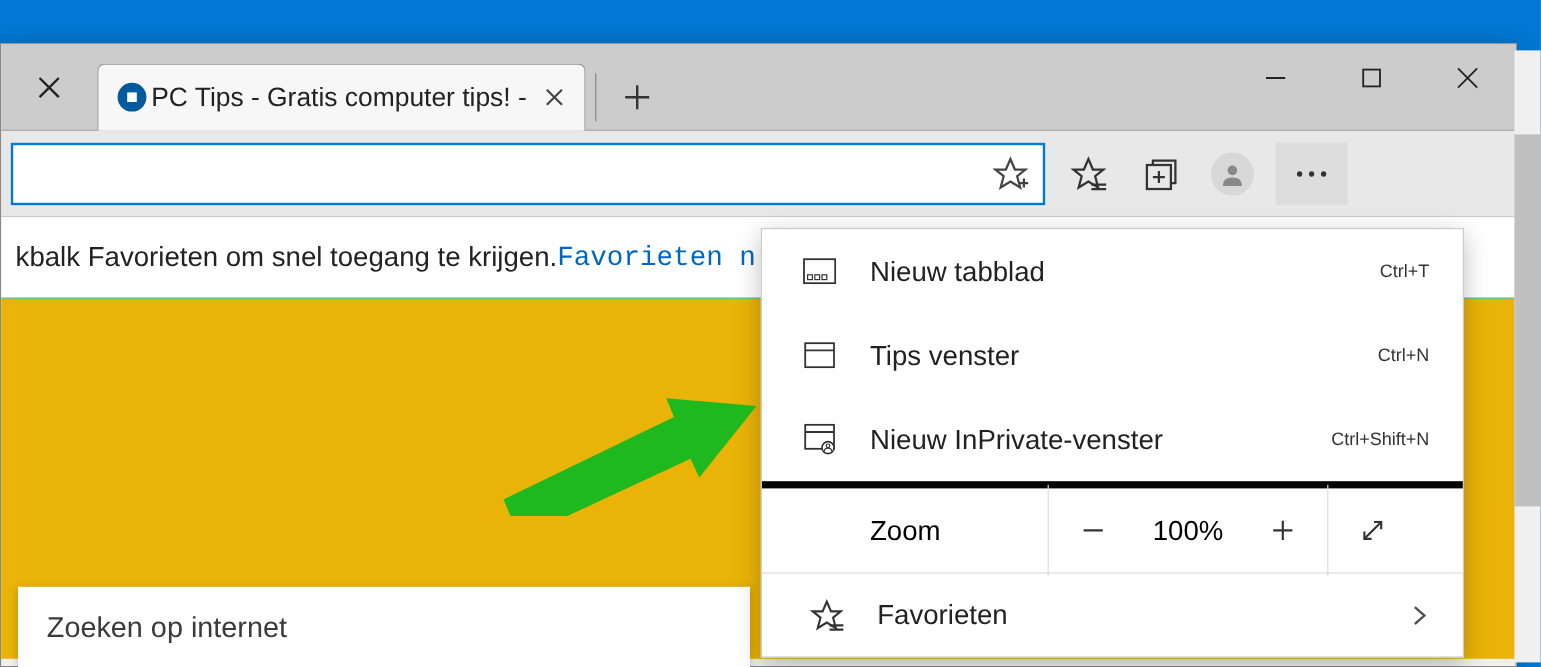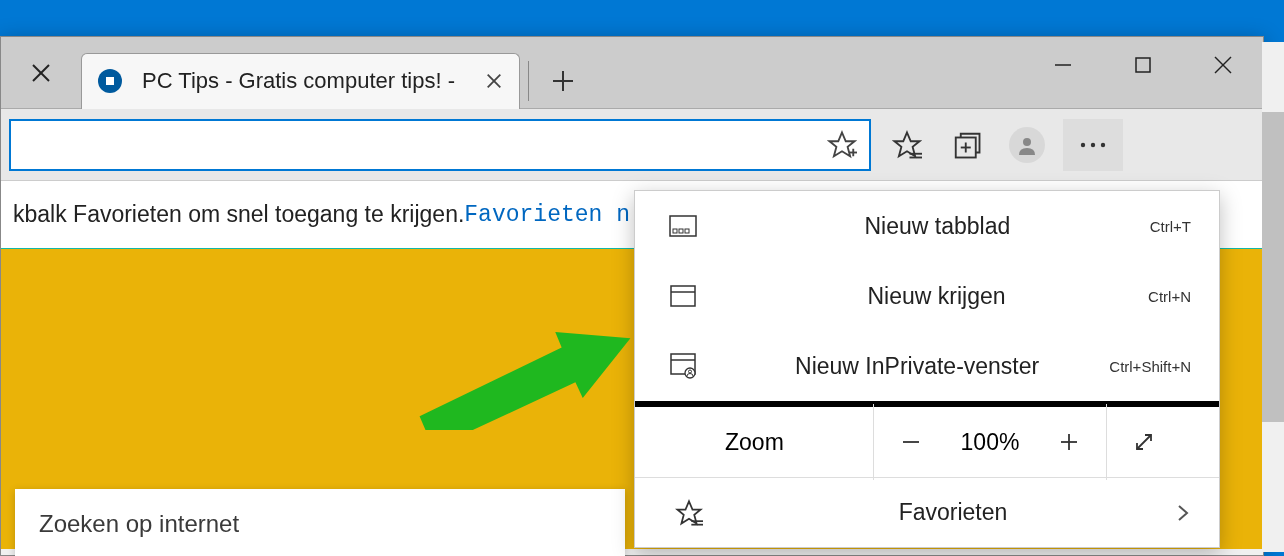--- a/index.html
+++ b/index.html
@@ -36,21 +36,21 @@
 }
 .tab {
   height: 56px;
   background: #f7f7f7;
   border: 1px solid #999;
   border-bottom: none;
   border-radius: 6px 6px 0 0;
   display: flex;
   align-items: center;
   padding: 0 16px;
-  gap: 20px;
+  gap: 4px;
   margin-top: 16px;
 }
 .favicon {
   width: 24px;
   height: 24px;
   background: #005a9e;
   border-radius: 50%;
   display: flex;
   align-items: center;
   justify-content: center;
@@ -171,21 +171,20 @@
   box-shadow: 0 6px 20px rgba(0,0,0,0.25);
 }
 .menu-row {
   height: 70px;
   display: flex;
   align-items: center;
   padding: 0 28px;
   font-size: 23px;
   color: #222;
   cursor: pointer;
-  text-align: center;
 }
 .menu-row.bordered-top { border-top: 1px solid #ddd; padding-left: 34px; }
 .menu-icon {
   width: 40px;
   display: flex;
   justify-content: center;
   margin-right: 22px;
 }
 .menu-label { flex: 1; }
 .menu-shortcut { color: #333; font-size: 15px; }
@@ -361,21 +360,21 @@
     <span class="menu-label">Nieuw tabblad</span>
     <span class="menu-shortcut">Ctrl+T</span>
   </div>
   <div class="menu-row">
     <div class="menu-icon">
       <svg width="26" height="22" viewBox="0 0 26 22">
           <rect x="1" y="1" width="24" height="20" fill="none" stroke="#333" stroke-width="1.5"></rect>
           <line x1="1" y1="7" x2="25" y2="7" stroke="#333" stroke-width="1.5"></line>
         </svg>
     </div>
-    <span class="menu-label">Nieuw krijgen</span>
+    <span class="menu-label">Tips venster</span>
     <span class="menu-shortcut">Ctrl+N</span>
   </div>
   <div class="menu-row">
     <div class="menu-icon">
       <svg width="26" height="26" viewBox="0 0 26 26">
           <rect x="1" y="1" width="24" height="20" fill="none" stroke="#333" stroke-width="1.5"></rect>
           <line x1="1" y1="7" x2="25" y2="7" stroke="#333" stroke-width="1.5"></line>
           <circle cx="20" cy="20" r="5" fill="white" stroke="#333" stroke-width="1.3"></circle>
           <circle cx="20" cy="18.5" r="1.5" fill="none" stroke="#333" stroke-width="1"></circle>
           <path d="M17 23 Q17 20.5 20 20.5 Q23 20.5 23 23" fill="none" stroke="#333" stroke-width="1"></path>

